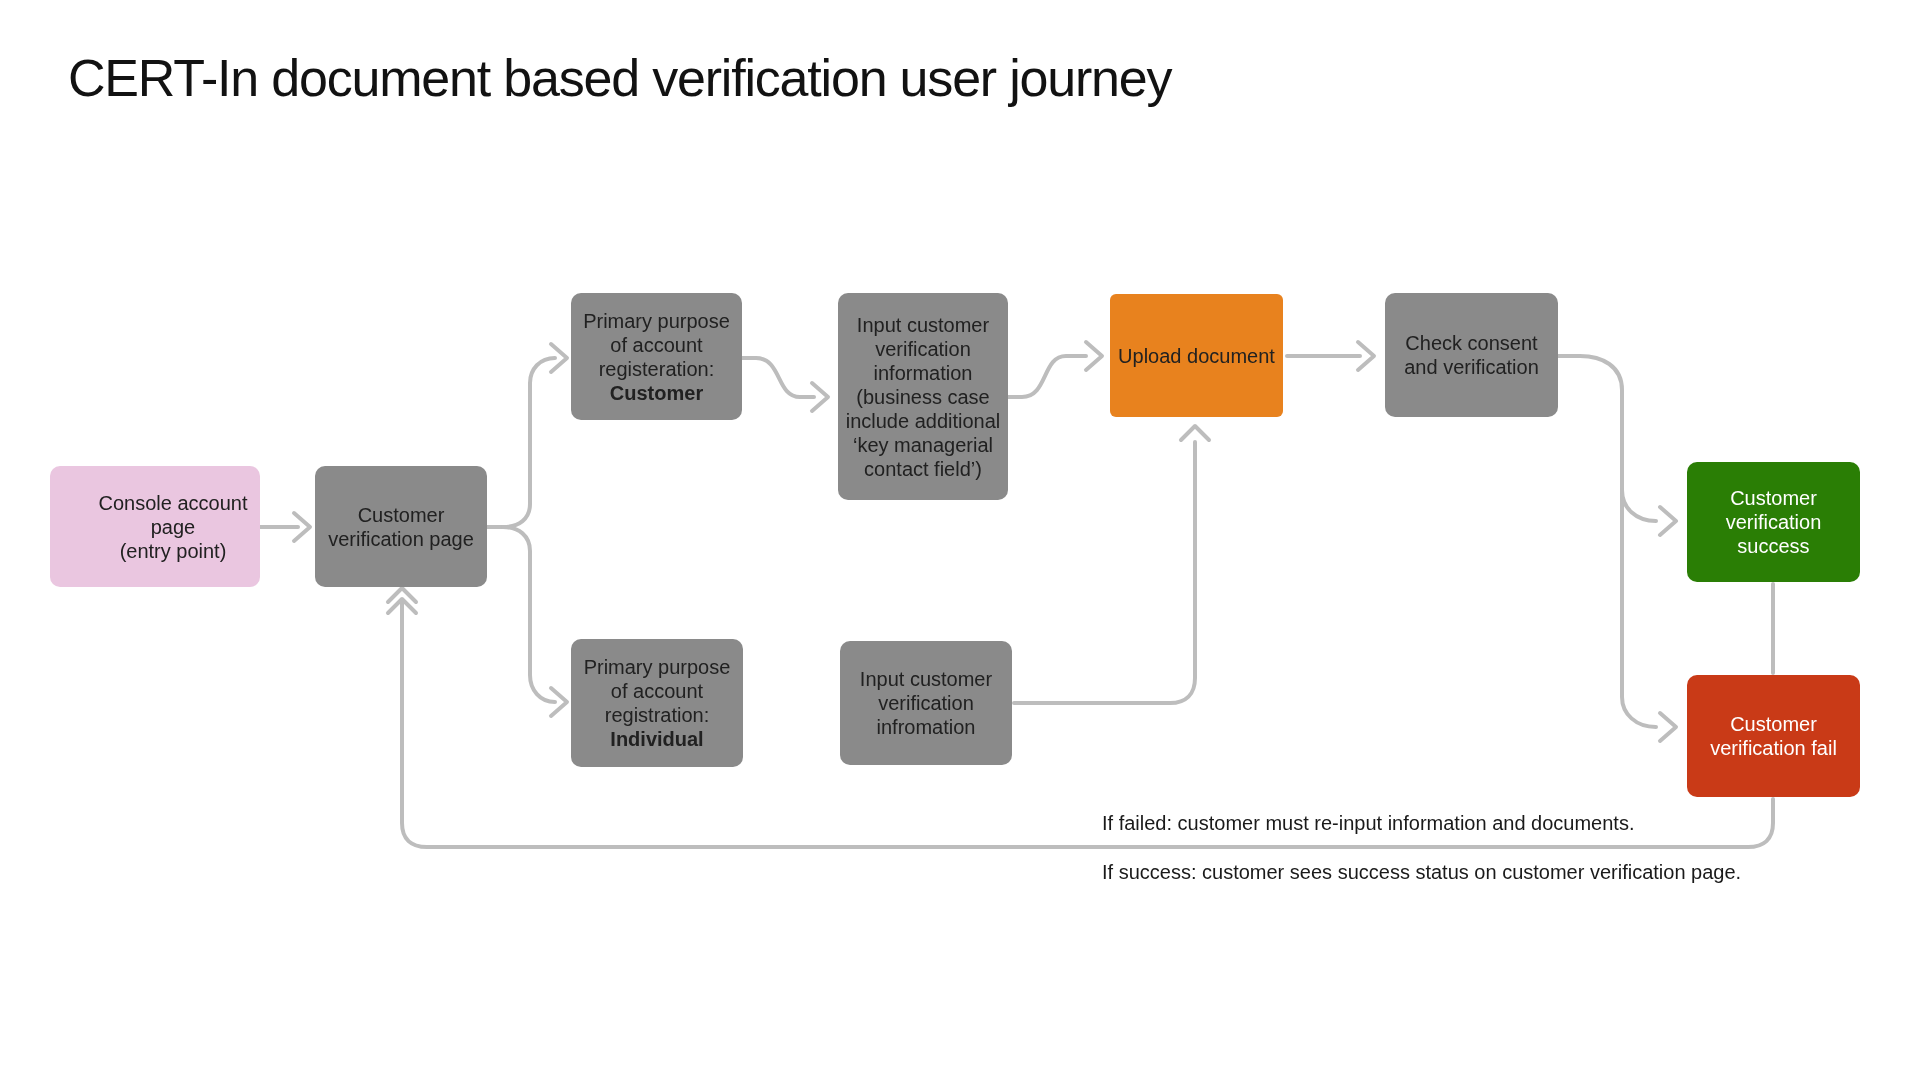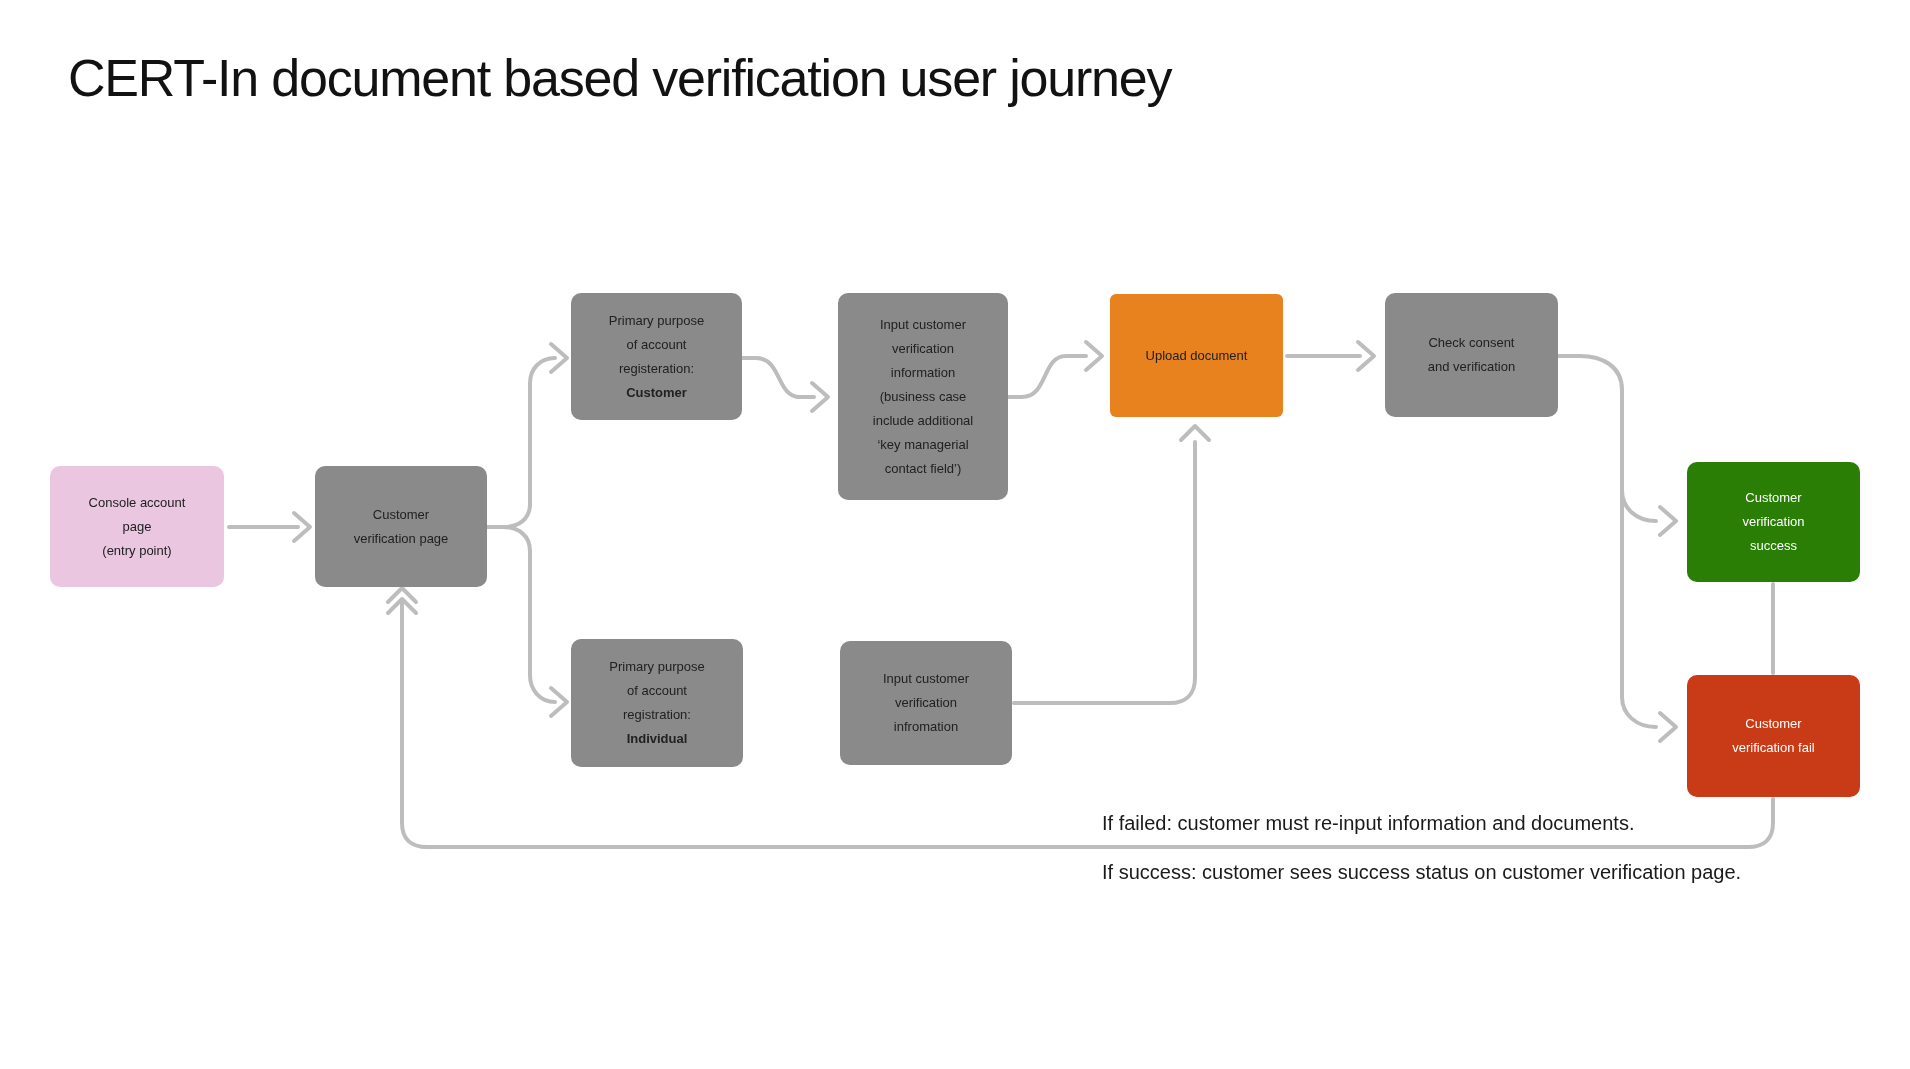--- a/index.html
+++ b/index.html
@@ -15,26 +15,26 @@
   .page-title{
     position:absolute; left:68px; top:48px; margin:0;
     font-size:52px; font-weight:400; letter-spacing:-1.2px; color:var(--title-text);
     white-space:nowrap;
   }
   svg.connectors{position:absolute; left:0; top:0; z-index:1;}
   .conn{stroke:var(--connector); stroke-width:4; fill:none; stroke-linecap:round; stroke-linejoin:round;}
   .node{
     position:absolute; z-index:2; border-radius:10px;
     display:flex; align-items:center; justify-content:center; text-align:center;
-    font-size:13px; line-height:24px; color:var(--node-text-dark);
+    font-size:20px; line-height:24px; color:var(--node-text-dark);
   }
   .node .txt{white-space:pre-line;}
   .node .bold-line{display:block; font-weight:700;}
   .gray{background:var(--node-gray);}
-  .pink{background:var(--node-pink);}
+  .pink{background:var(--node-pink);padding-left:36px;}
   .orange{background:var(--node-orange);border-radius:6px;}
   .green{background:var(--node-green); color:var(--node-text-light);}
   .red{background:var(--node-red); color:var(--node-text-light);}
   .note{
     position:absolute; z-index:2; left:1102px; font-size:20px; color:var(--note-text); white-space:nowrap;
   }
 </style>
 </head>
 <body>
 

